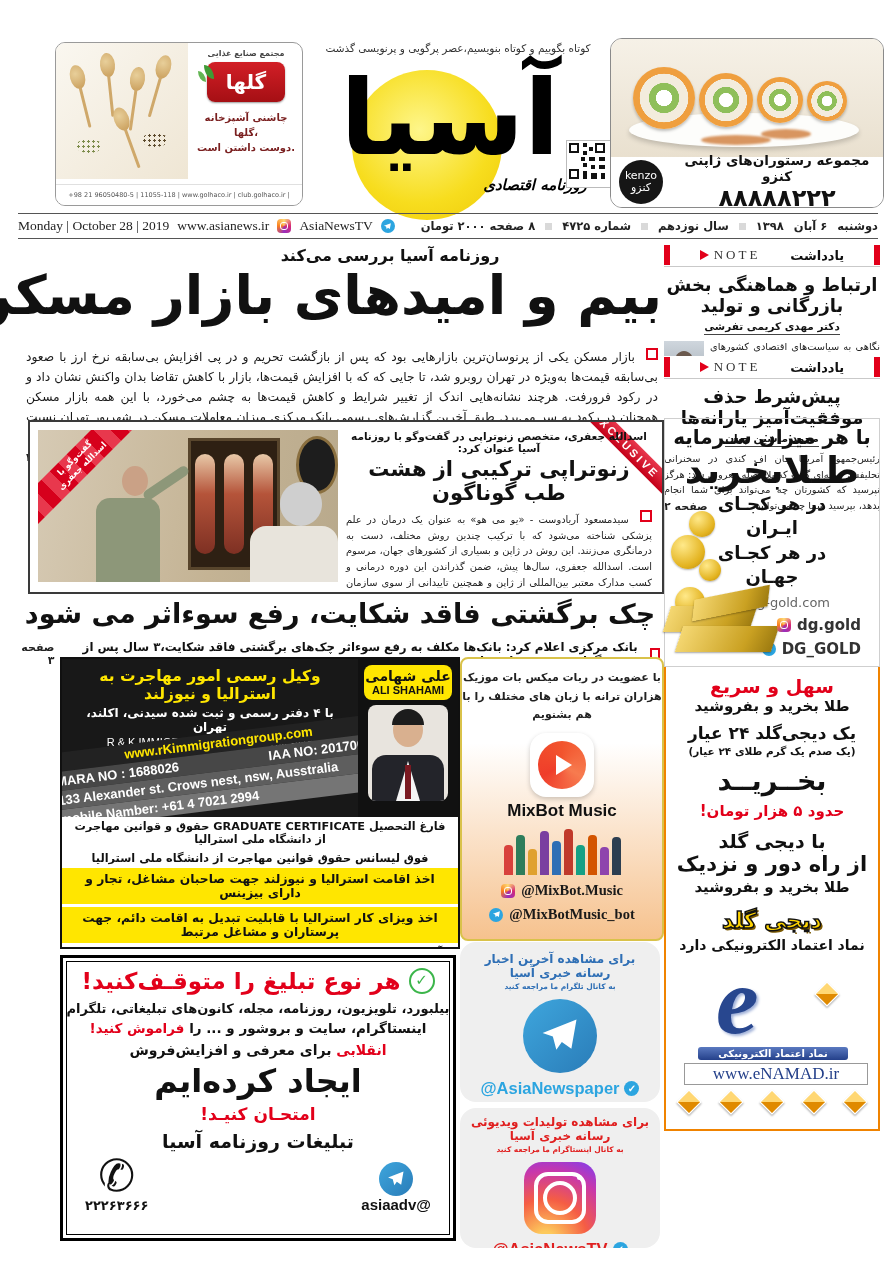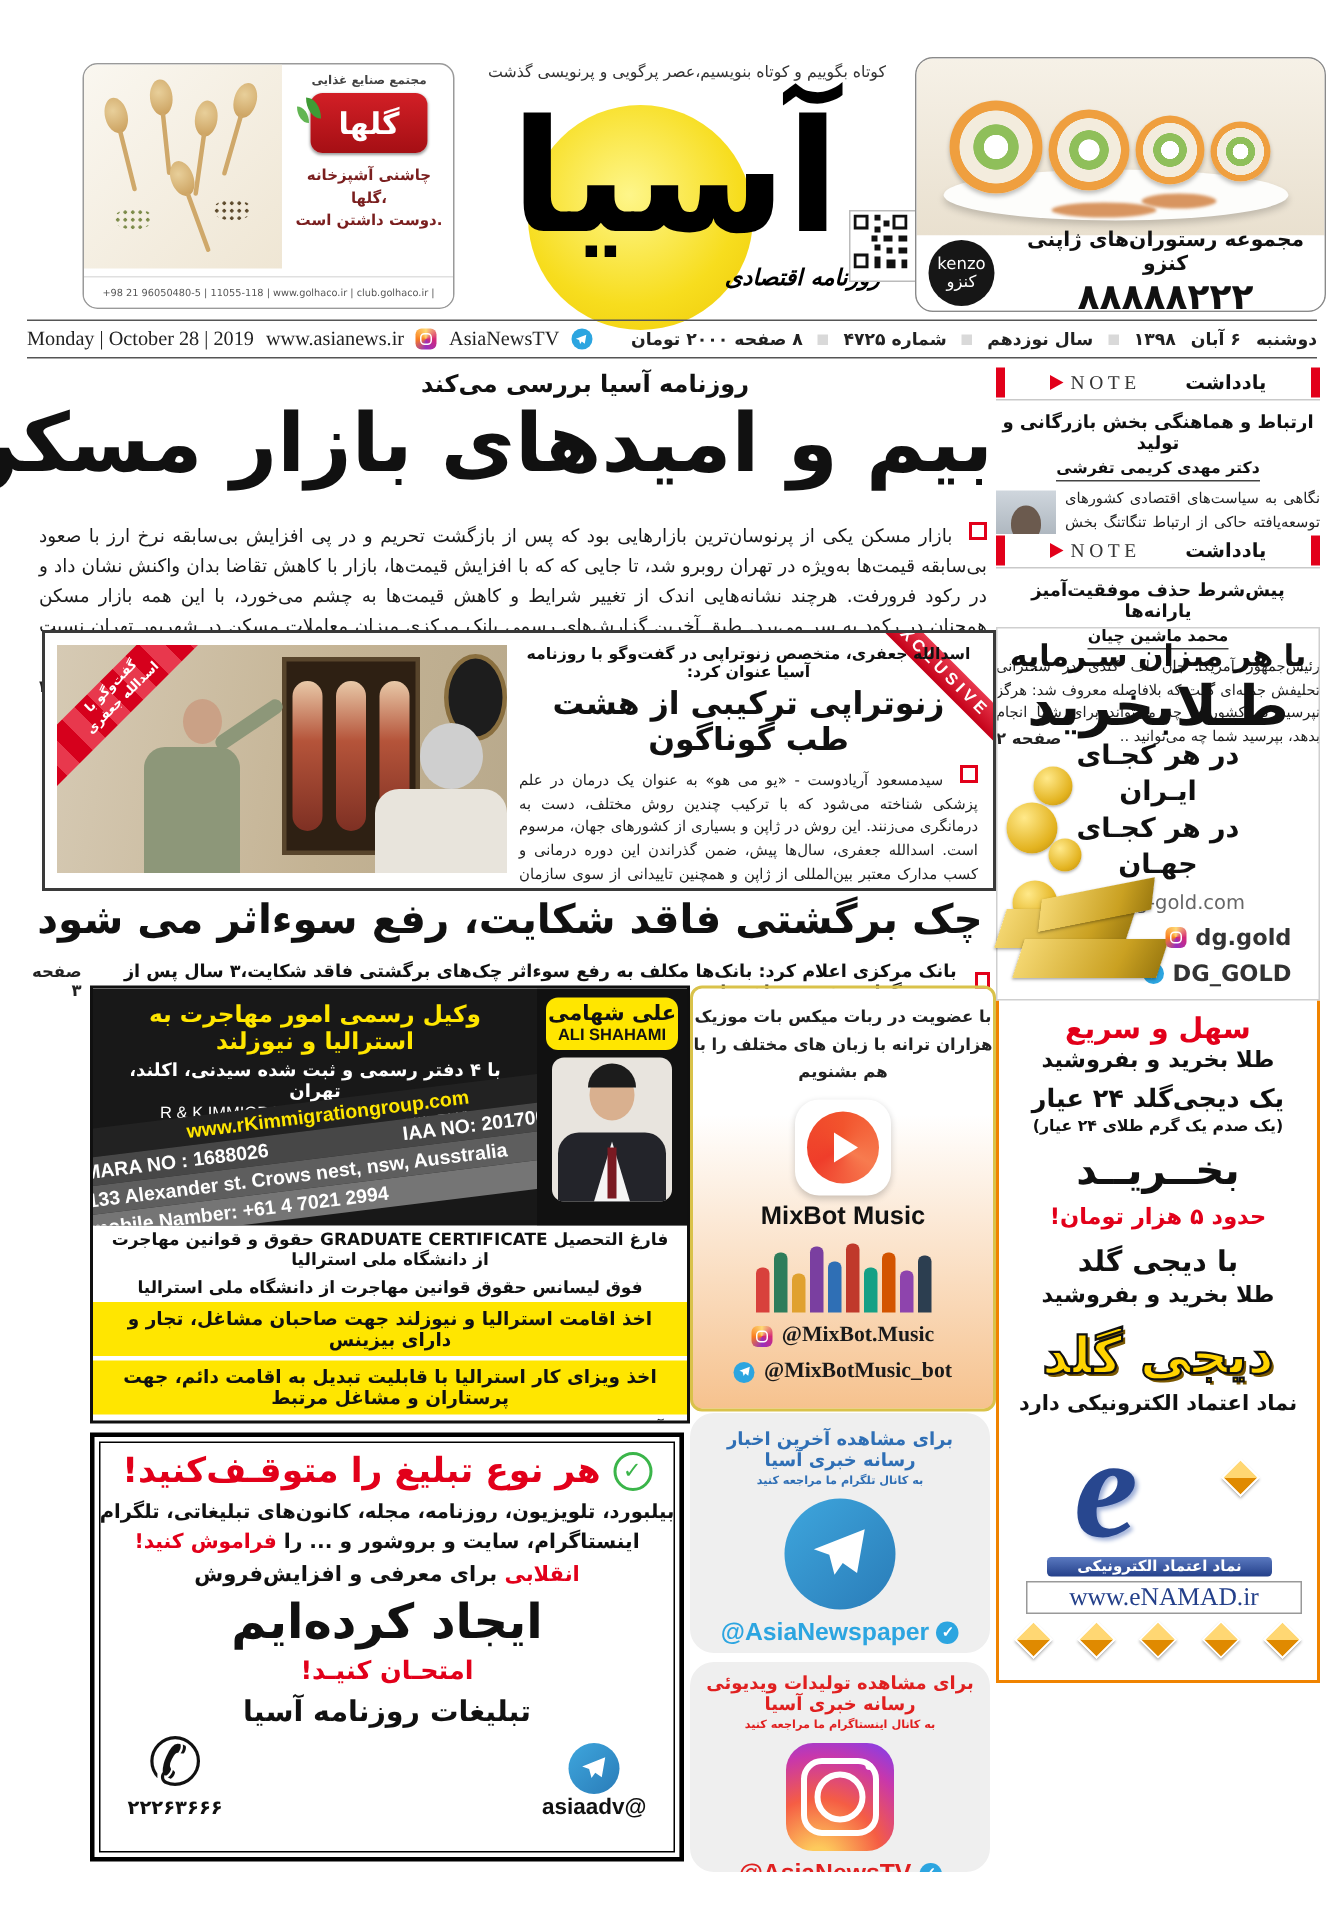--- a/index.html
+++ b/index.html
@@ -61,21 +61,21 @@
   .bullet{display:inline-block;width:8px;height:8px;border:2px solid #e2001a;background:#fff;margin:0 0 0 6px;vertical-align:1px;}
   .pageref{font-weight:bold;font-size:11px;color:#222;}
 
   
   .note{left:664px;width:216px;background:#fff;}
   .note-head{display:flex;align-items:center;justify-content:space-between;height:22px;border-bottom:1px solid #c9c9c9;}
   .redbar{width:6px;height:20px;background:#e2001a;}
   .note-en{display:flex;align-items:center;gap:5px;font-family:"Liberation Serif",serif;letter-spacing:3px;font-size:13px;color:#333;}
   .tri{width:0;height:0;border-top:5px solid transparent;border-bottom:5px solid transparent;border-left:9px solid #e2001a;}
   .note-fa{font-size:13px;font-weight:900;direction:rtl;}
-  .note-title{font-size:12px;font-weight:900;text-align:center;direction:rtl;margin:7px 2px 4px;}
+  .note-title{font-size:18px;font-weight:900;text-align:center;direction:rtl;margin:7px 2px 4px;}
   .note-author{font-size:10.5px;font-weight:bold;text-align:center;direction:rtl;}
   .note-author span{border-bottom:1.5px solid #444;padding-bottom:2px;}
   .note-body{font-size:9.8px;line-height:1.6;text-align:justify;direction:rtl;color:#222;margin-top:7px;}
   .note-photo{float:left;width:40px;height:48px;background:linear-gradient(#cfd6dd,#9aa4ad);margin:2px 6px 0 0;position:relative;overflow:hidden;}
   .head-sil{position:absolute;left:50%;top:10px;transform:translateX(-50%);width:20px;height:24px;border-radius:50% 50% 45% 45%;background:#6b5a4e;}
   .body-sil{position:absolute;left:50%;bottom:-4px;transform:translateX(-50%);width:34px;height:18px;border-radius:10px 10px 0 0;background:#4a4a52;}
 
   
   .interview{left:28px;top:420px;width:632px;height:170px;border:2px solid #3a3a3a;background:#fff;overflow:hidden;}
   .int-photo{position:absolute;left:8px;top:8px;width:300px;height:152px;background:linear-gradient(100deg,#d6cab4,#c4b394 60%,#b8a98c);overflow:hidden;}
@@ -118,21 +118,21 @@
   .d-red{color:#e2001a;font-weight:900;}
   .d1{font-size:19px;}
   .d2{font-size:15px;font-weight:bold;}
   .d3{font-size:17px;font-weight:900;margin-top:8px;}
   .d4{font-size:10.5px;font-weight:bold;margin-top:2px;}
   .d5{font-size:27px;font-weight:900;margin-top:8px;letter-spacing:4px;text-align:center;}
   .d6{font-size:15px;margin-top:6px;}
   .d7{font-size:19px;font-weight:900;margin-top:10px;}
   .d8{font-size:21px;font-weight:900;}
   .d9{font-size:15px;font-weight:bold;margin-top:2px;}
-  .dg-logo{font-size:34px;font-weight:900;color:#ffd400;-webkit-text-stroke:1.5px #111;text-shadow:2px 2px 0 #7a5800;margin-top:12px;text-align:center;}
+  .dg-logo{font-size:22px;font-weight:900;color:#ffd400;-webkit-text-stroke:1.5px #111;text-shadow:2px 2px 0 #7a5800;margin-top:12px;text-align:center;}
   .d10{font-size:14px;font-weight:900;margin-top:4px;}
   .enamad{margin-top:6px;position:relative;height:128px;}
   .enamad-e{font-family:"Liberation Serif",serif;font-style:italic;font-size:96px;font-weight:bold;color:#28478f;
             text-shadow:2px 2px 3px #9fb0d8;line-height:1;position:absolute;left:46px;top:-6px;}
   .diamond{width:16px;height:16px;transform:rotate(45deg);background:linear-gradient(135deg,#ffd773 50%,#e08a00 50%);border:1px solid #fff;box-shadow:1px 1px 2px rgba(0,0,0,.3);}
   .enamad-cap{position:absolute;left:28px;top:88px;width:150px;background:linear-gradient(#5a79c0,#24408a);color:#fff;font-size:10px;font-weight:bold;text-align:center;border-radius:3px;padding:1px 0;}
   .enamad-site{position:absolute;left:14px;top:104px;width:182px;border:1px solid #999;text-align:center;
                font-family:"Liberation Serif",serif;font-size:17px;color:#24408a;background:#fff;}
   .diamond-row{display:flex;justify-content:space-between;padding:6px 10px 8px;}
   .bluebox{background:#2e3192;color:#fff;text-align:center;padding:7px 4px 9px;margin-top:2px;}
@@ -416,20 +416,21 @@
     </div>
 
     <div class="digigold">
       <div class="d1 d-red">سهل و سریع</div>
       <div class="d2">طلا بخرید و بفروشید</div>
       <div class="d3">یک دیجی‌گلد ۲۴ عیار</div>
       <div class="d4">(یک صدم یک گرم طلای ۲۴ عیار)</div>
       <div class="d5">بخــریــد</div>
       <div class="d6 d-red">حدود ۵ هزار تومان!</div>
       <div class="d7">با دیجی گلد</div>
+      <div class="d8">از راه دور و نزدیک</div>
       <div class="d9">طلا بخرید و بفروشید</div>
       <div class="dg-logo">دیجی گلد</div>
       <div class="d10">نماد اعتماد الکترونیکی دارد</div>
       <div class="enamad">
         <span class="enamad-e serif">e</span>
         <span class="diamond" style="position:absolute;left:148px;top:26px;"></span>
         <div class="enamad-cap">نماد اعتماد الکترونیکی</div>
         <div class="enamad-site">www.eNAMAD.ir</div>
       </div>
       <div class="diamond-row">

